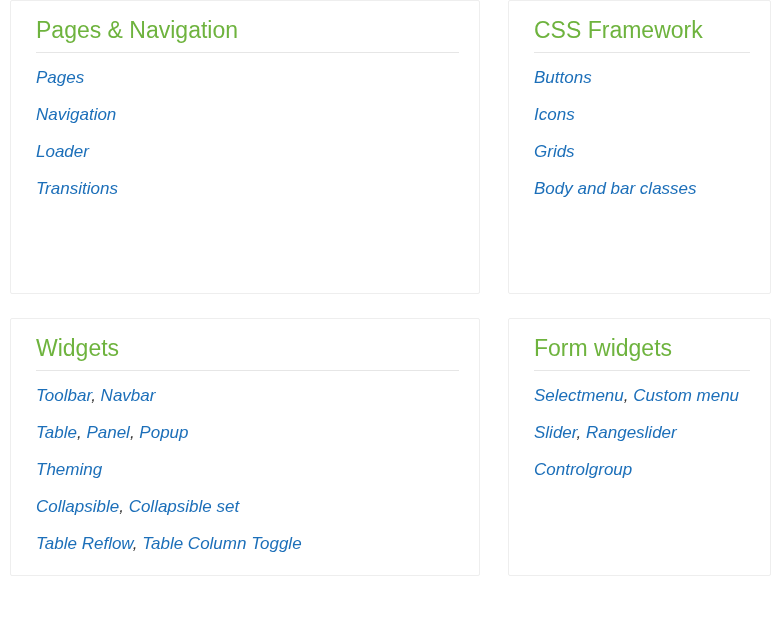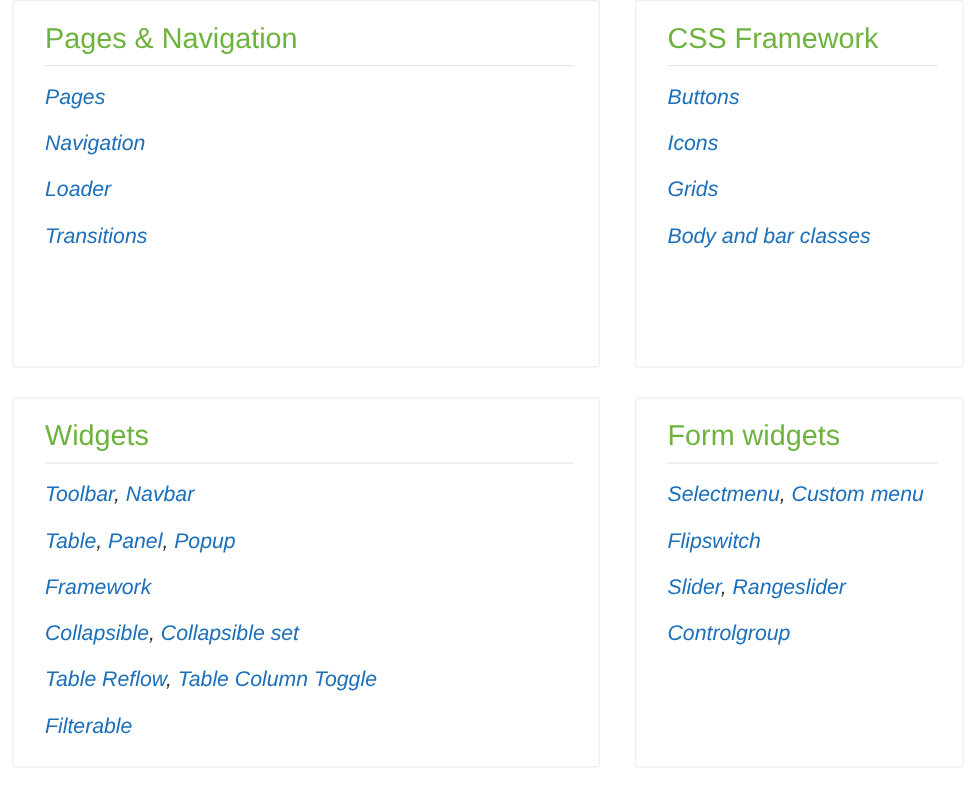--- a/index.html
+++ b/index.html
@@ -68,35 +68,33 @@
   </div>
 
   <div class="panel left">
     <h2 class="panel-title">Widgets</h2>
     <div class="row">
       <a class="link">Toolbar</a><span class="sep">, </span><a class="link">Navbar</a>
     </div>
     <div class="row">
       <a class="link">Table</a><span class="sep">, </span><a class="link">Panel</a><span class="sep">, </span><a class="link">Popup</a>
     </div>
-    <div class="row"><a class="link">Framework</a></div>
+    <div class="row"><a class="link">Theming</a></div>
     <div class="row">
       <a class="link">Collapsible</a><span class="sep">, </span><a class="link">Collapsible set</a>
     </div>
     <div class="row">
       <a class="link">Table Reflow</a><span class="sep">, </span><a class="link">Table Column Toggle</a>
     </div>
-    <div class="row"><a class="link">Filterable</a></div>
   </div>
 
   <div class="panel">
     <h2 class="panel-title">Form widgets</h2>
     <div class="row">
       <a class="link">Selectmenu</a><span class="sep">, </span><a class="link">Custom menu</a>
     </div>
-    <div class="row"><a class="link">Flipswitch</a></div>
     <div class="row">
       <a class="link">Slider</a><span class="sep">, </span><a class="link">Rangeslider</a>
     </div>
     <div class="row"><a class="link">Controlgroup</a></div>
   </div>
 
 </div>
 
 </body></html>

